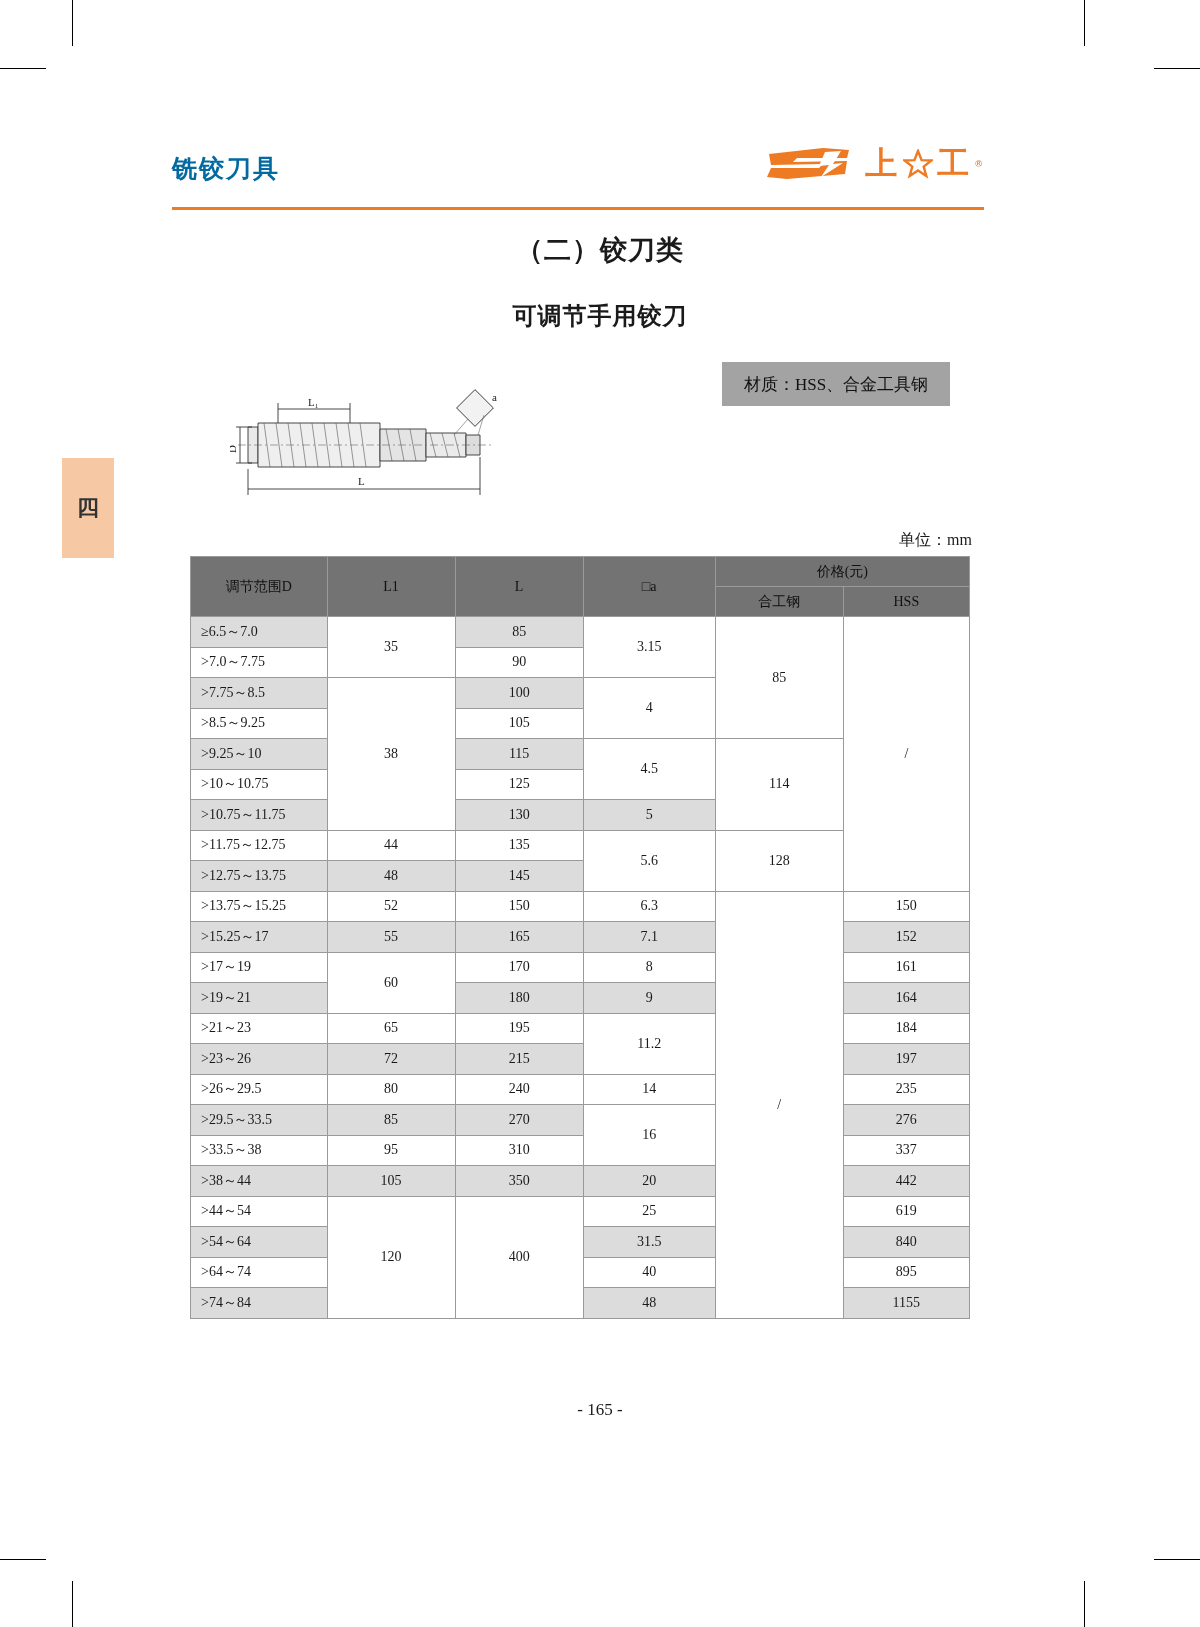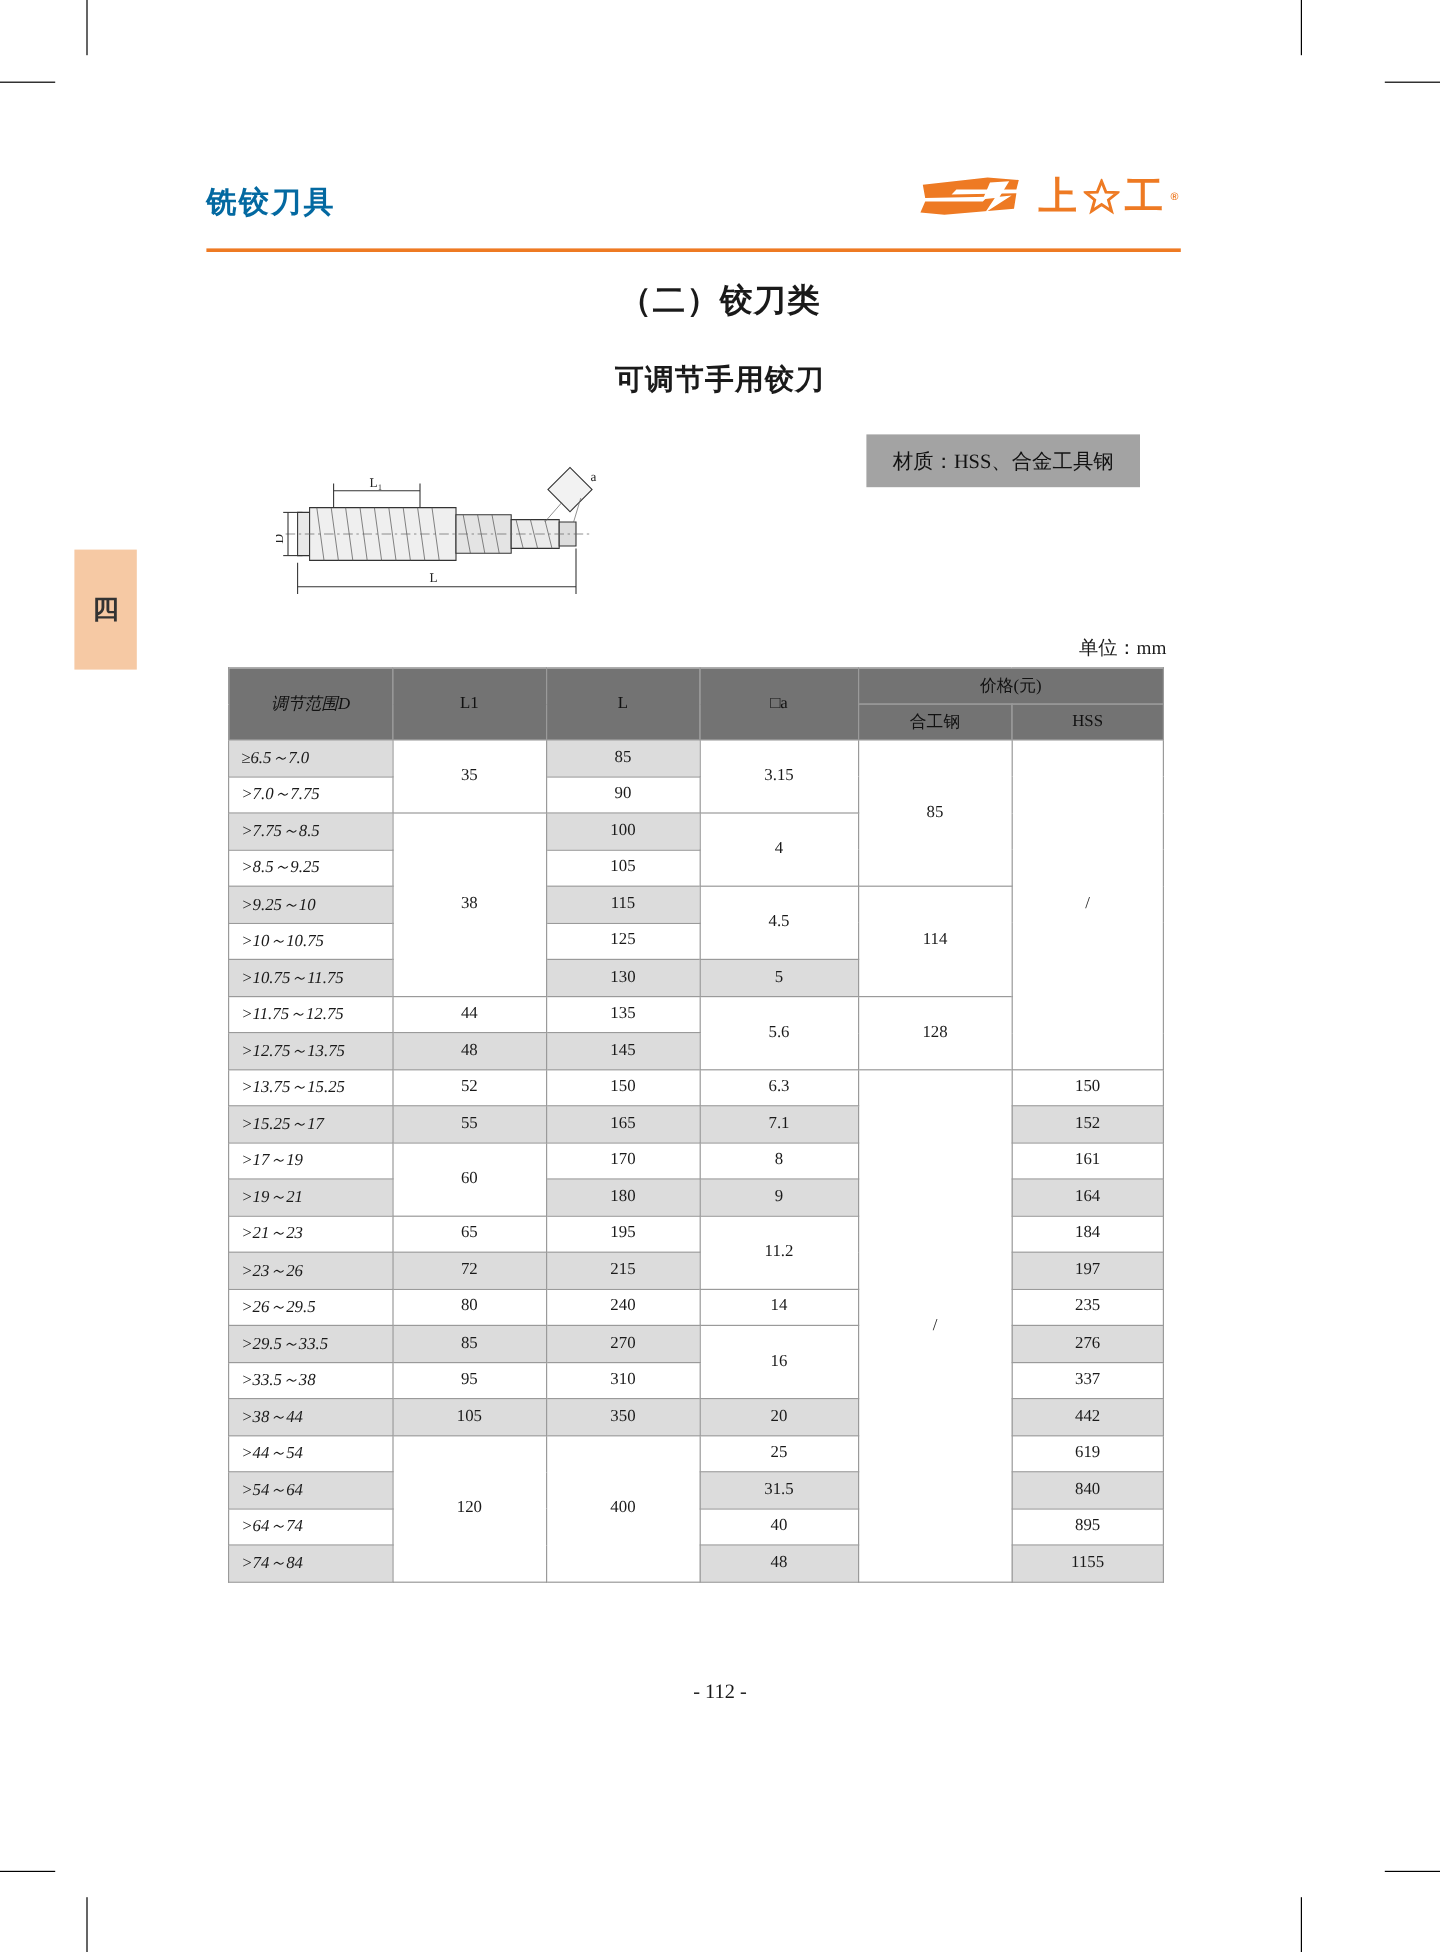--- a/index.html
+++ b/index.html
@@ -175,21 +175,21 @@
     height: 29.5px;
   }
   .spec-table thead th {
     background: #737373;
     color: #111;
     font-weight: normal;
     font-size: 14px;
   }
   .spec-table thead th.tall { height: 58px; }
   .spec-table thead th.half { height: 29px; }
-  .col-d  { width: 128px; font-style: italic; }
+  .col-d  { width: 128px; }
   .col-l1 { width: 130px; }
   .col-l  { width: 130px; }
   .col-a  { width: 134px; }
   .col-p1 { width: 130px; }
   .col-p2 { width: 128px; }
   td.shade { background: #DCDCDC; }
   td.plain { background: #FFFFFF; }
   td.first-col { text-align: left; padding-left: 10px; }
 
   
@@ -467,13 +467,13 @@
         <td class="col-d first-col shade">&gt;74～84</td>
         <td class="col-a shade">48</td>
         <td class="col-p2 shade">1155</td>
       </tr>
     </tbody>
 </table>
 
 <div class="notes">
 </div>
 
-<div class="page-number">- 112 -</div>
+<div class="page-number">- 165 -</div>
 
 </body></html>

